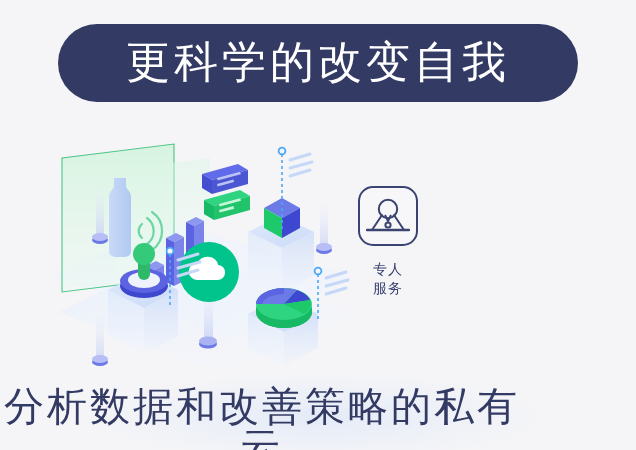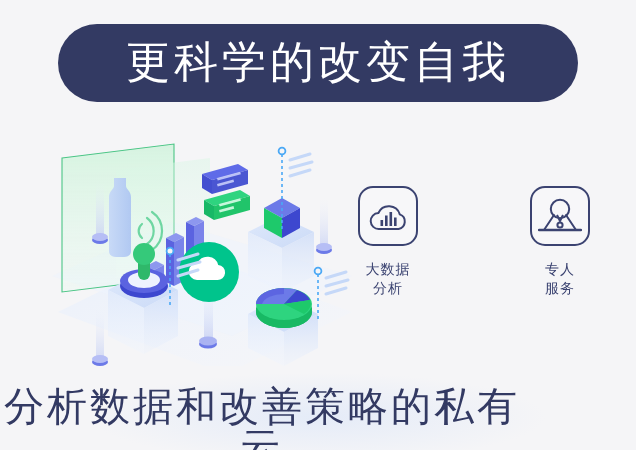--- a/index.html
+++ b/index.html
@@ -240,35 +240,20 @@
         <line x1="126" y1="150" x2="146" y2="144"></line>
         <line x1="274" y1="152" x2="294" y2="146"></line>
         <line x1="274" y1="160" x2="296" y2="154"></line>
         <line x1="274" y1="168" x2="294" y2="162"></line>
       </g>
     </svg>
   </div>
 
   <div class="features">
 
-    <div class="feature">
-      <div class="feature-icon">
-        <svg width="40" height="34" viewBox="0 0 40 34">
-          <path d="M11,30 a8,8 0 0 1 -0.6,-16 a11.5,11.5 0 0 1 21.4,1.4 a7.6,7.6 0 0 1 -1.2,14.6 z" fill="none" stroke="#3b4371" stroke-width="2" stroke-linejoin="round"></path>
-          <g fill="#3b4371">
-            <rect x="12.5" y="21" width="2.6" height="6"></rect>
-            <rect x="17" y="16.5" width="2.6" height="10.5"></rect>
-            <rect x="21.5" y="13" width="2.6" height="14"></rect>
-            <rect x="26" y="18.5" width="2.6" height="8.5"></rect>
-          </g>
-        </svg>
-      </div>
-      <div class="feature-label">大数据
-分析</div>
-    </div>
 
 
     <div class="feature">
       <div class="feature-icon">
         <svg width="44" height="38" viewBox="0 0 44 38">
           <circle cx="22" cy="12" r="9.2" fill="none" stroke="#3b4371" stroke-width="2"></circle>
           <path d="M6,33 L16,18 M38,33 L28,18" fill="none" stroke="#3b4371" stroke-width="2" stroke-linecap="round"></path>
           <path d="M19,18 L22,24 L25,18" fill="none" stroke="#3b4371" stroke-width="2" stroke-linejoin="round"></path>
           <circle cx="22" cy="28" r="2.6" fill="none" stroke="#3b4371" stroke-width="2"></circle>
           <line x1="1" y1="33" x2="43" y2="33" stroke="#3b4371" stroke-width="2.4" stroke-linecap="round"></line>

